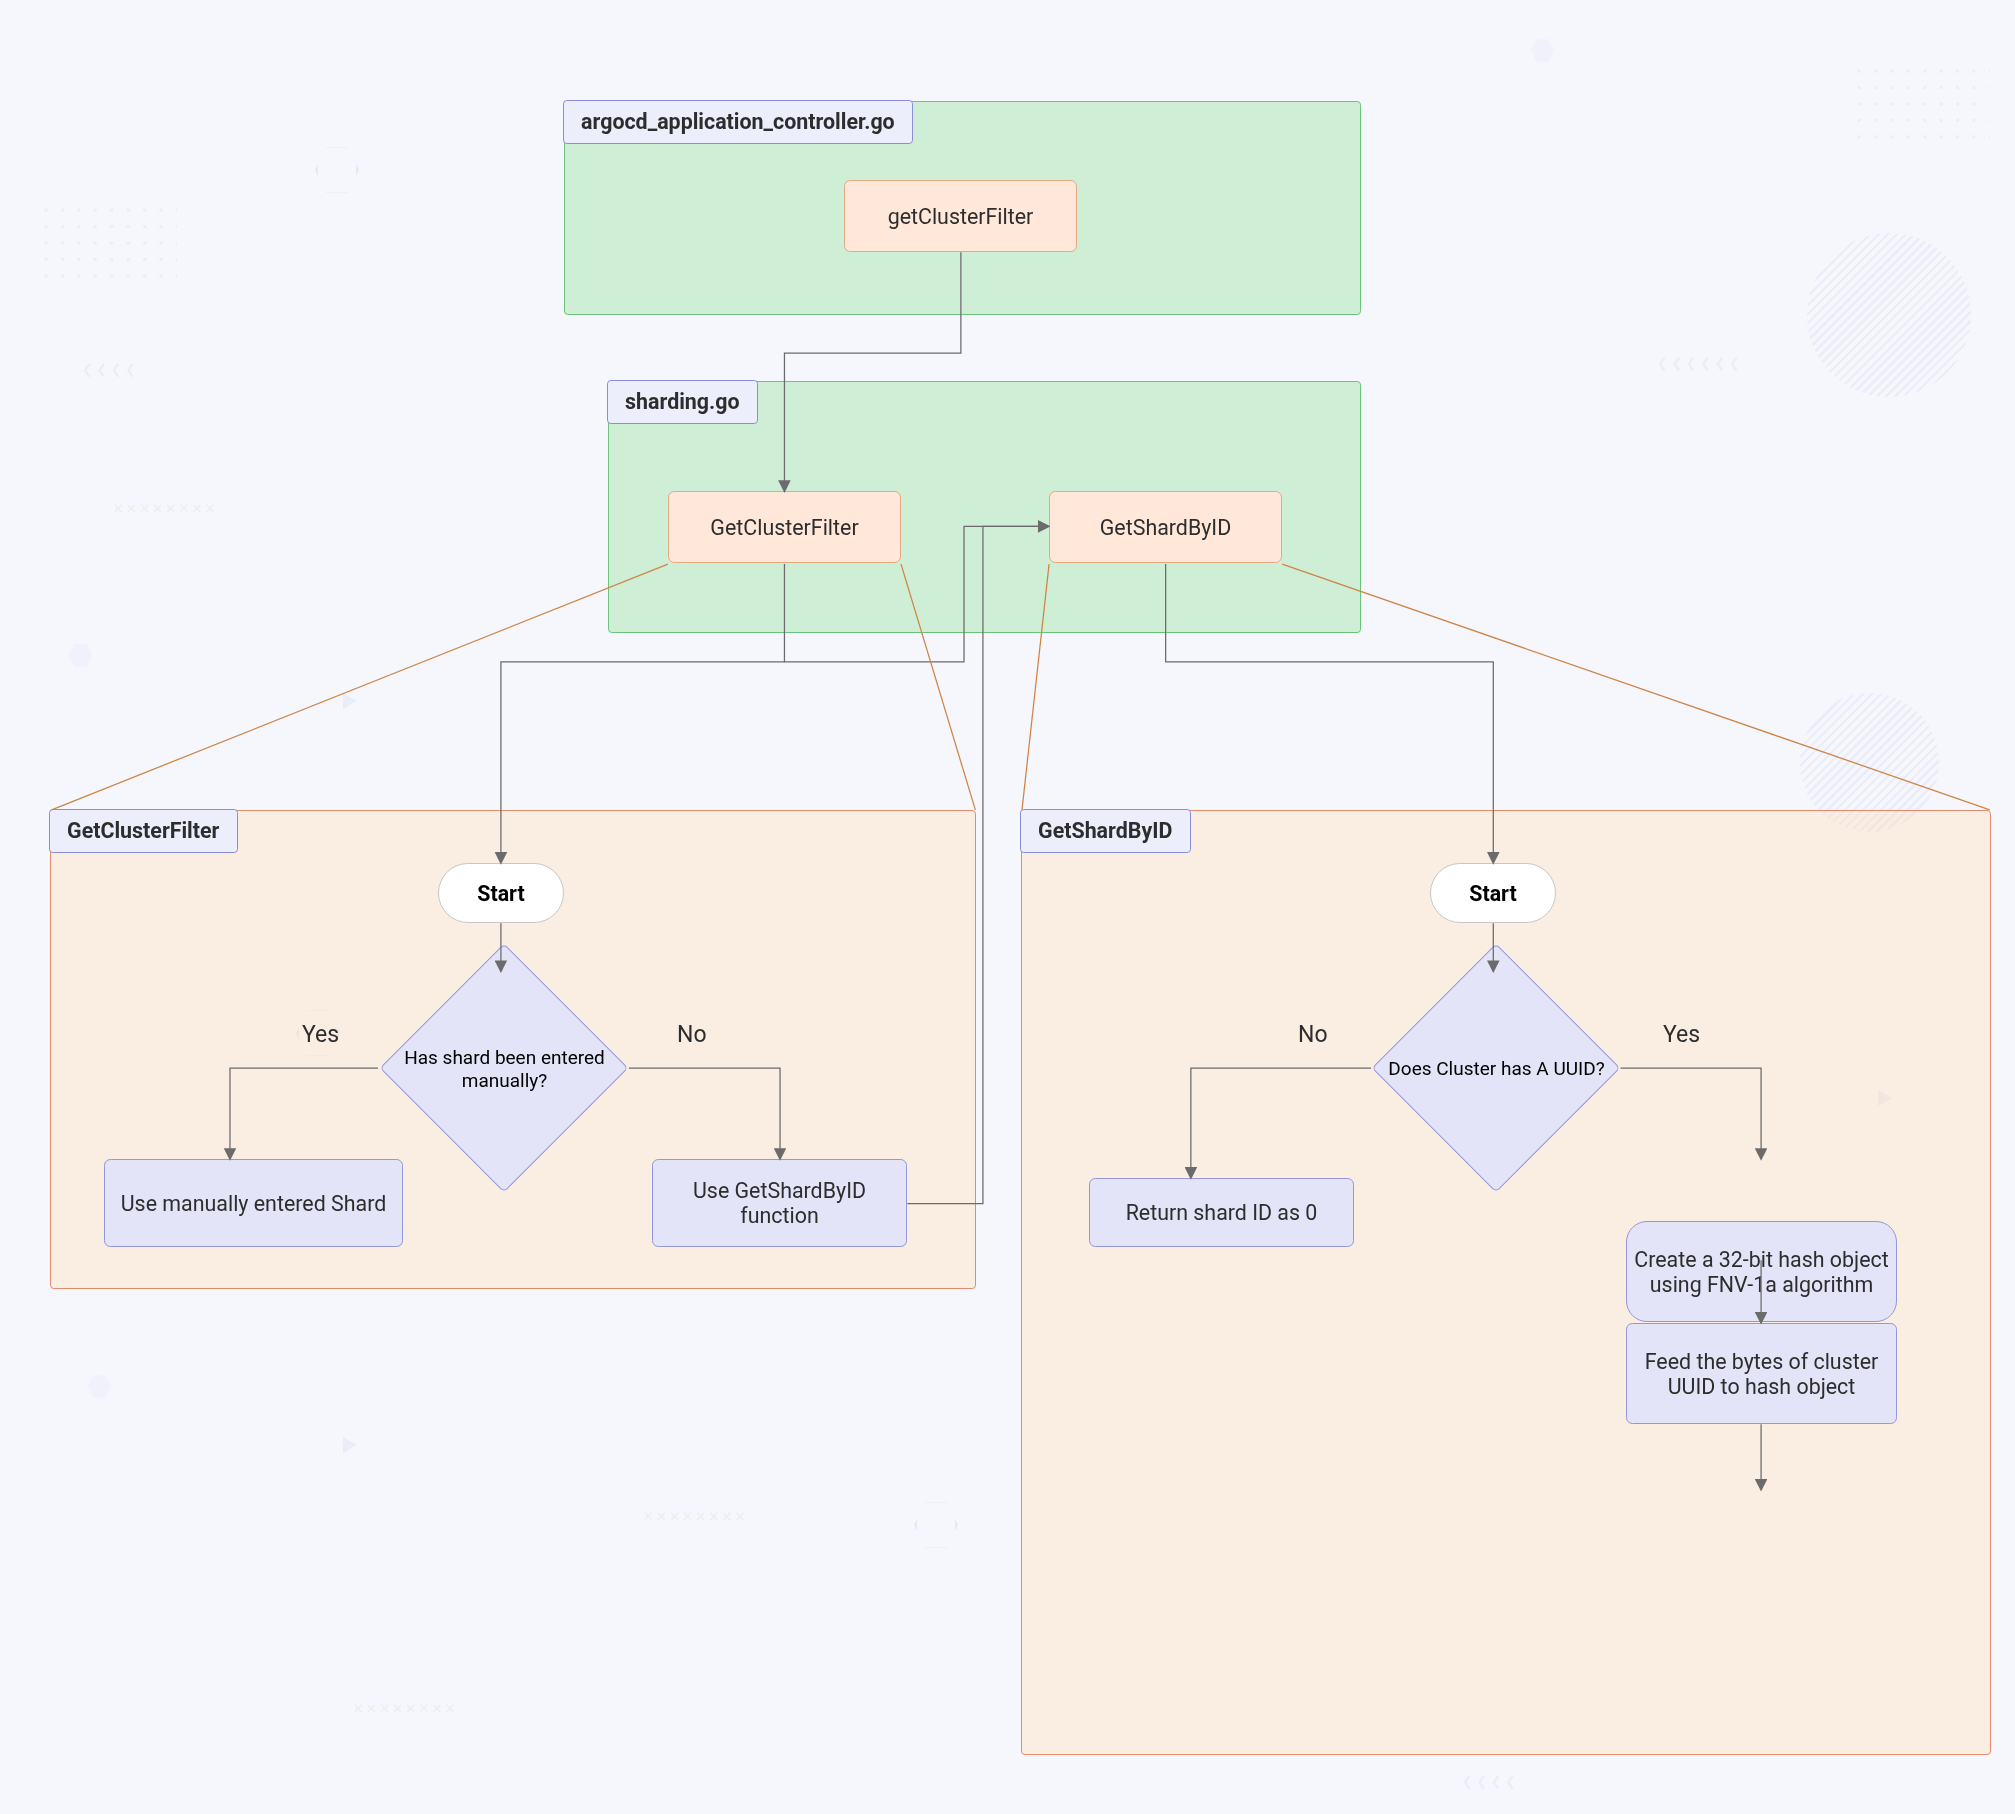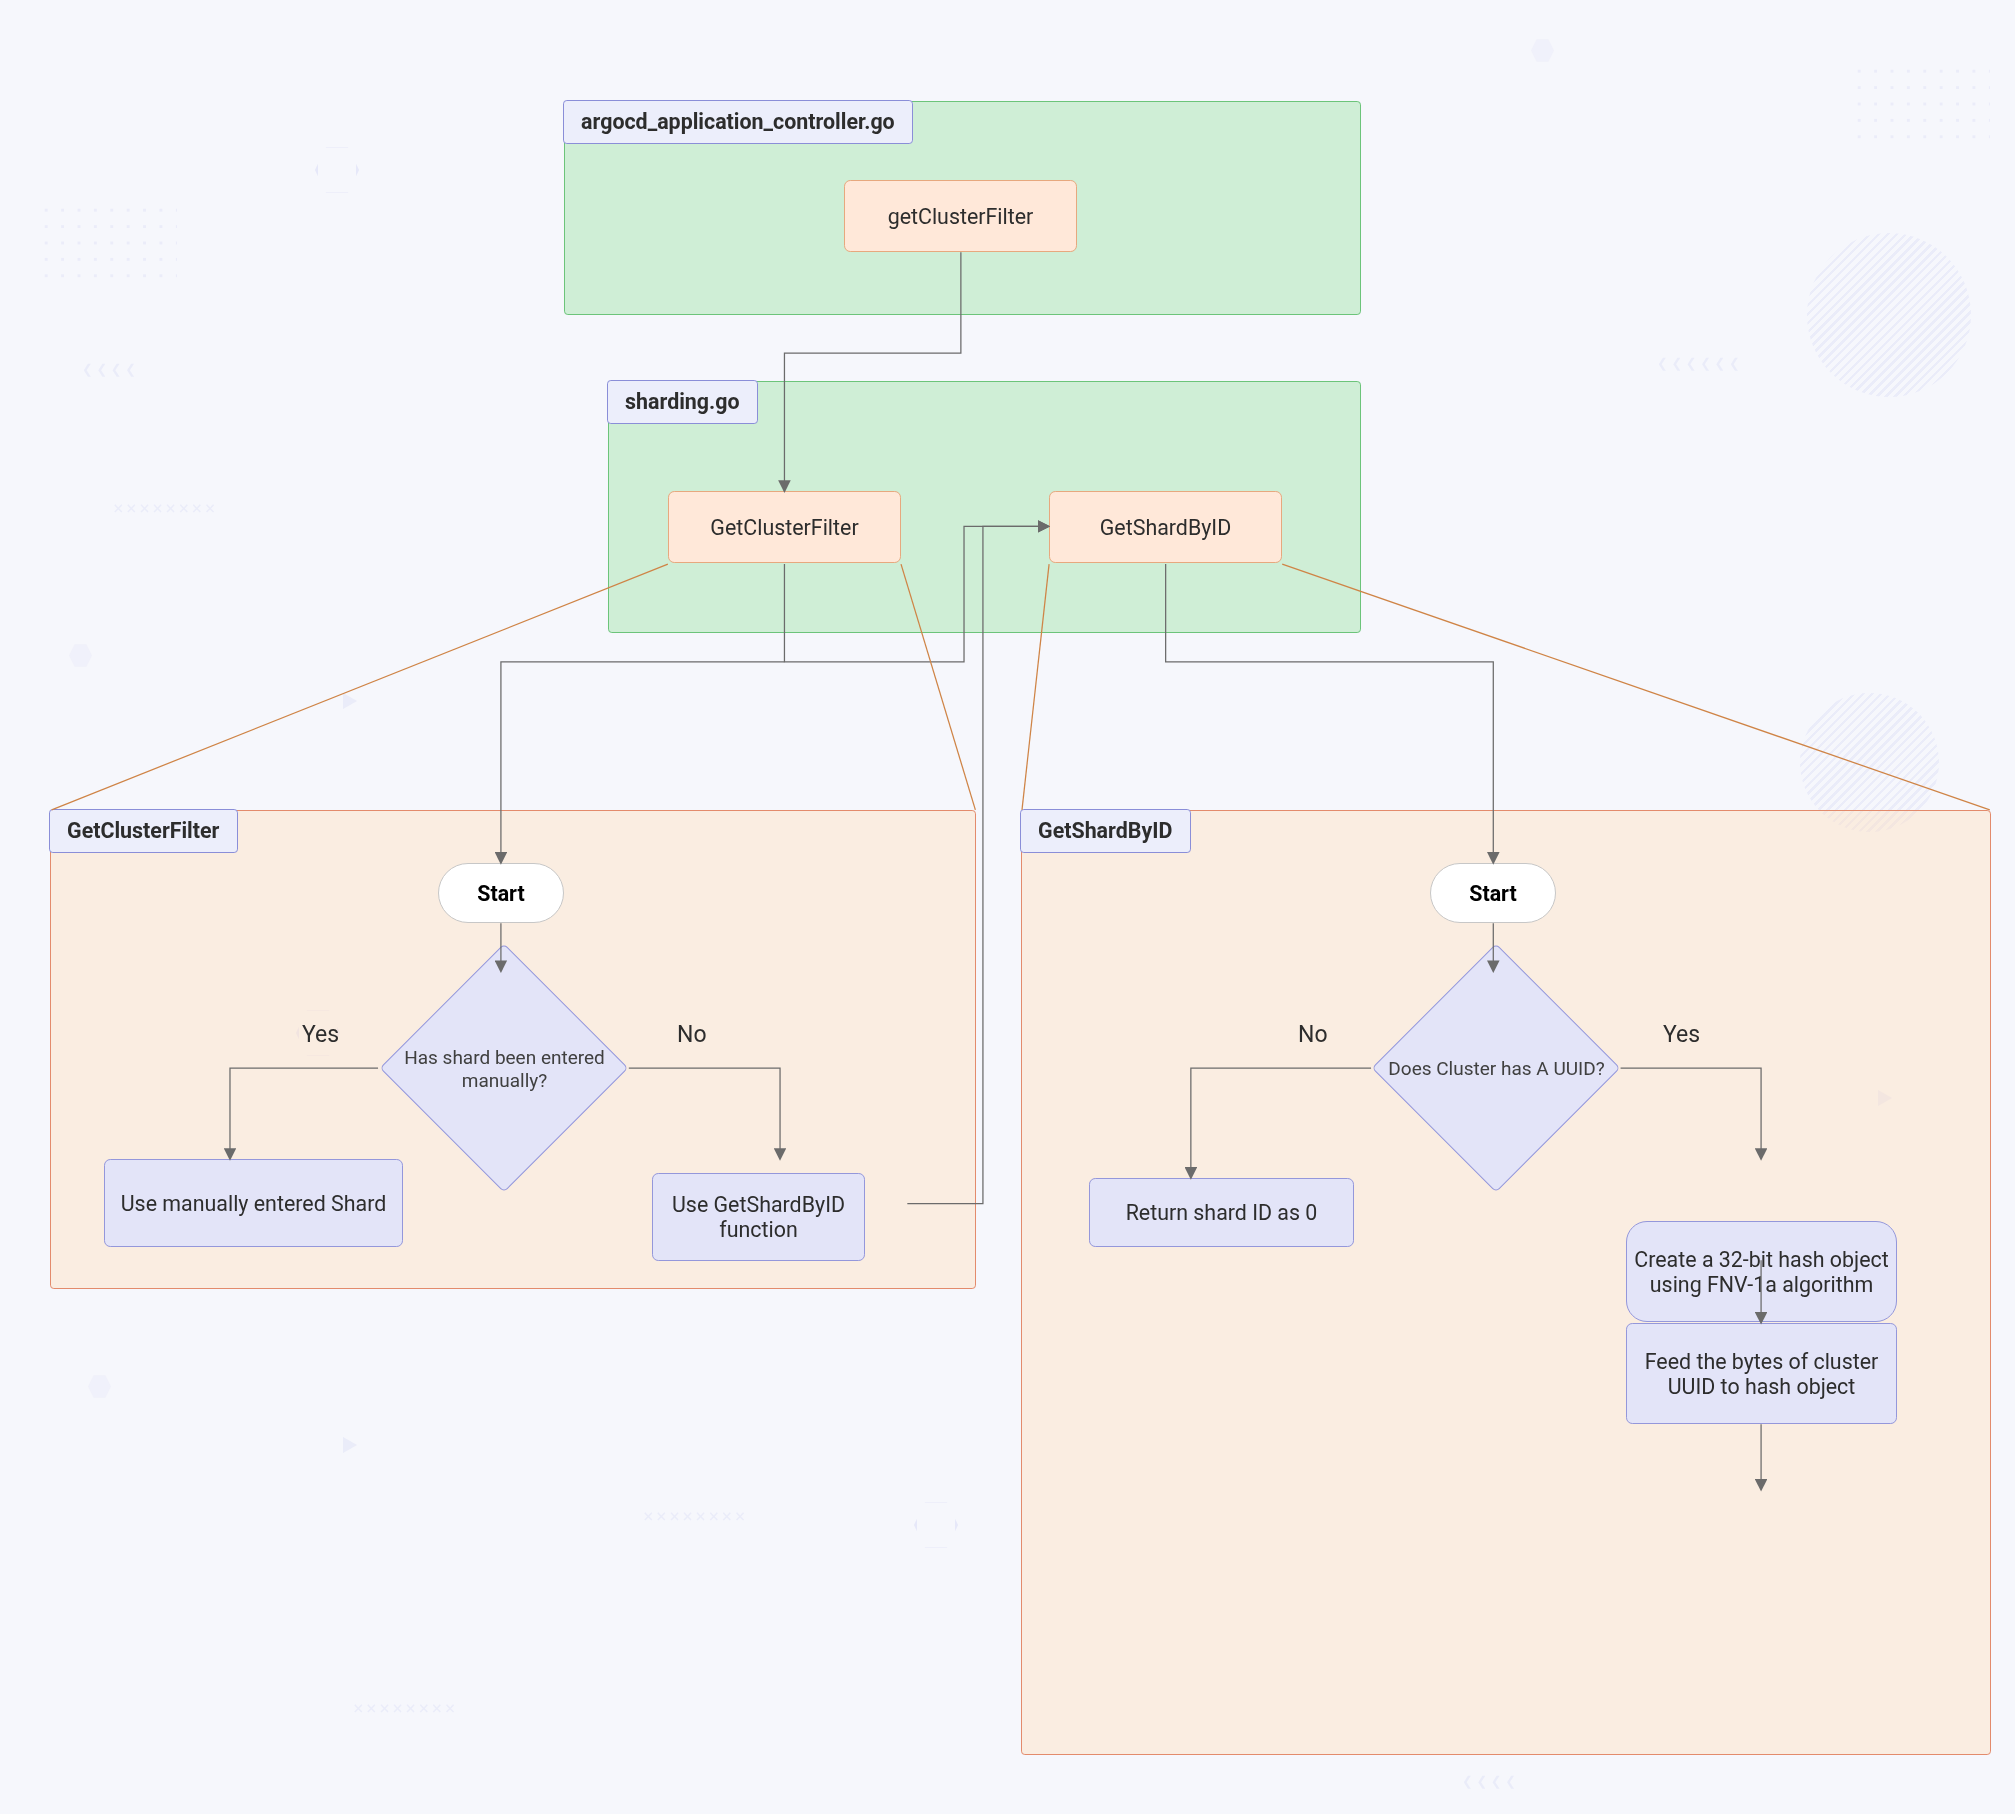--- a/index.html
+++ b/index.html
@@ -71,21 +71,21 @@
   position: absolute;
   width: 176px; height: 176px;
   background: #e3e4f8;
   border: 1.3px solid #9497db;
   transform: rotate(45deg);
   border-radius: 5px;
 }
 .decision-label {
   position: absolute;
   font-size: 19px;
-  color: #404040;
+  color: #000000;
   text-align: center;
   display: flex;
   align-items: center;
   justify-content: center;
 }
 .edge-label {
   position: absolute;
   font-size: 23px;
   color: #2d2d2d;
 }
@@ -144,21 +144,21 @@
   <div class="proc" style="left:844px; top:180px; width:233px; height:72px;">getClusterFilter</div>
   <div class="proc" style="left:668px; top:491px; width:233px; height:72px;">GetClusterFilter</div>
   <div class="proc" style="left:1049px; top:491px; width:233px; height:72px;">GetShardByID</div>
 
   <div class="start-node" style="left:438px; top:863px; width:126px; height:60px;">Start</div>
   <div class="decision" style="left:416px; top:980px;"></div>
   <div class="decision-label" style="left:391px; top:996px; width:227px; height:145px;">Has shard been entered manually?</div>
   <div class="edge-label" style="left:302px; top:1021px;">Yes</div>
   <div class="edge-label" style="left:677px; top:1021px;">No</div>
   <div class="proc proc-lav" style="left:104px; top:1159px; width:299px; height:88px;">Use manually entered Shard</div>
-  <div class="proc proc-lav" style="left:652px; top:1159px; width:213px; height:88px;margin-top:14px;">Use GetShardByID function</div>
+  <div class="proc proc-lav" style="left:652px; top:1159px; width:255px; height:88px;">Use GetShardByID function</div>
 
   <div class="start-node" style="left:1430px; top:863px; width:126px; height:60px;">Start</div>
   <div class="decision" style="left:1408px; top:980px;"></div>
   <div class="decision-label" style="left:1383px; top:1008px; width:227px; height:120px;">Does Cluster has A UUID?</div>
   <div class="edge-label" style="left:1298px; top:1021px;">No</div>
   <div class="edge-label" style="left:1663px; top:1021px;">Yes</div>
   <div class="proc proc-lav" style="left:1089px; top:1178px; width:265px; height:69px;">Return shard ID as 0</div>
   <div class="proc proc-lav" style="left:1626px; top:1221px; width:271px; height:101px;border-radius:21px;">Create a 32-bit hash object using FNV-1a algorithm</div>
   <div class="proc proc-lav" style="left:1626px; top:1323px; width:271px; height:101px;">Feed the bytes of cluster UUID to hash object</div>
 

